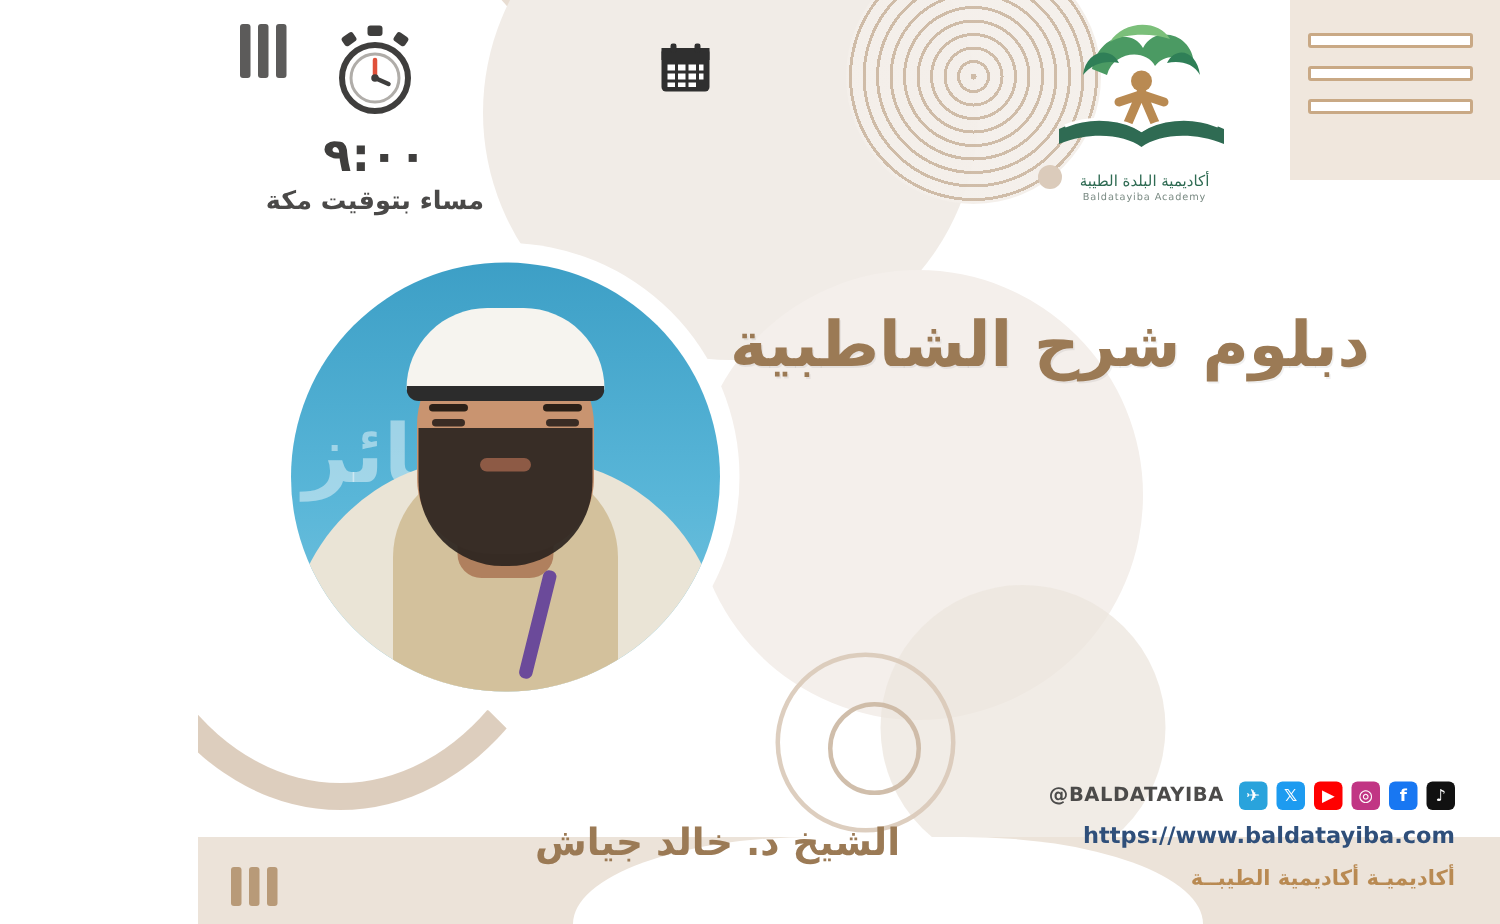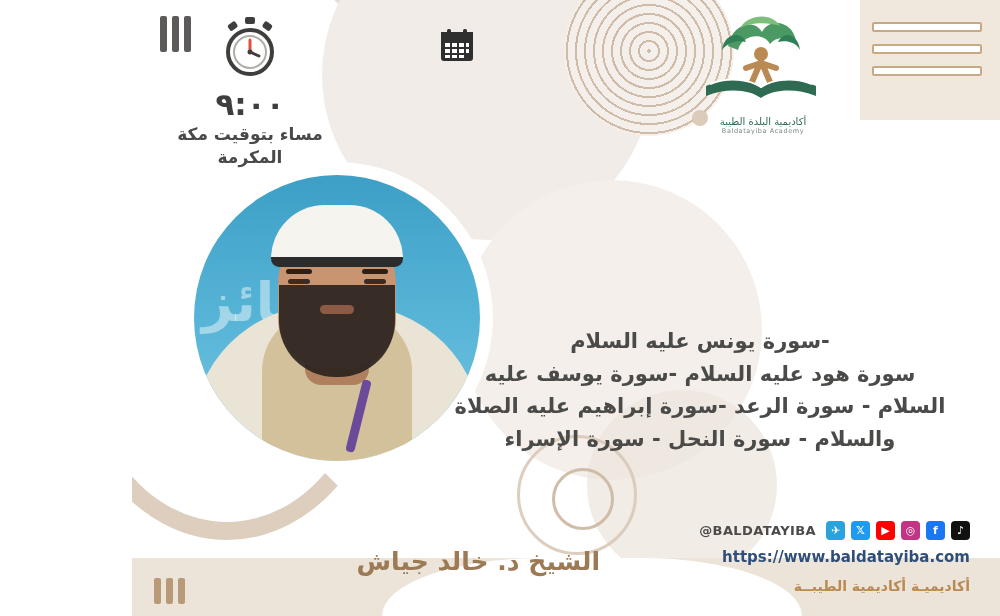--- a/index.html
+++ b/index.html
@@ -371,21 +371,20 @@
         <rect x="41" y="7" width="9" height="7" rx="2" transform="rotate(35 46 10)" fill="#3f3e3d"></rect>
         <circle cx="28" cy="36" r="22" fill="none" stroke="#3f3e3d" stroke-width="4"></circle>
         <circle cx="28" cy="36" r="16" fill="none" stroke="#b0ada9" stroke-width="2"></circle>
         <line x1="28" y1="36" x2="28" y2="24" stroke="#e0503a" stroke-width="3" stroke-linecap="round"></line>
         <line x1="28" y1="36" x2="37" y2="40" stroke="#3f3e3d" stroke-width="3" stroke-linecap="round"></line>
         <circle cx="28" cy="36" r="2.5" fill="#3f3e3d"></circle>
       </svg>
     </div>
     <div class="time-value">٩:٠٠</div>
     <div class="time-tz">مساء بتوقيت مكة</div>
-    <div class="time-tz">المكرمة</div>
   </div>
 
   <div class="calendar-icon">
     <svg width="34" height="34" viewBox="0 0 34 34" aria-hidden="true">
       <rect x="1" y="4" width="32" height="29" rx="3" fill="#2f2f2f"></rect>
       <rect x="1" y="4" width="32" height="8" fill="#2f2f2f"></rect>
       <rect x="7" y="1" width="4" height="6" rx="1.5" fill="#2f2f2f"></rect>
       <rect x="23" y="1" width="4" height="6" rx="1.5" fill="#2f2f2f"></rect>
       <g fill="#ffffff">
         <rect x="5" y="15" width="5" height="4"></rect>
@@ -433,27 +432,22 @@
       <div class="p-mouth"></div>
       <div class="p-eye-l"></div>
       <div class="p-eye-r"></div>
       <div class="p-brow-l"></div>
       <div class="p-brow-r"></div>
       <div class="p-cap"></div>
       <div class="p-pen"></div>
     </div>
   </div>
 
-
-  <div class="surahs">
-    <div>-سورة يونس عليه السلام</div>
-    <div>سورة هود عليه السلام -سورة يوسف عليه</div>
-    <div>السلام - سورة الرعد -سورة إبراهيم عليه الصلاة</div>
-    <div>والسلام - سورة النحل - سورة الإسراء</div>
-  </div>
+  <div class="title">دبلوم شرح الشاطبية</div>
+
 
   <div class="sheikh">الشيخ د. خالد جياش</div>
 
   <div class="social">
     <span class="handle">@BALDATAYIBA</span>
     <span class="sicon" style="background:#29a3dc">✈</span>
     <span class="sicon" style="background:#1d9bf0">𝕏</span>
     <span class="sicon" style="background:#ff0000">▶</span>
     <span class="sicon" style="background:#c13584">◎</span>
     <span class="sicon" style="background:#1877f2">f</span>

